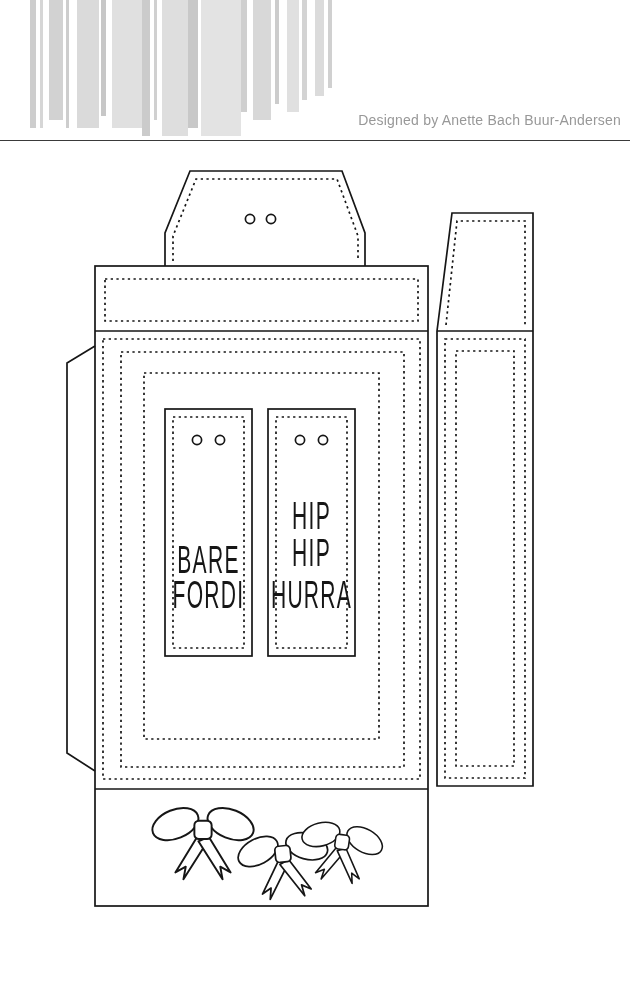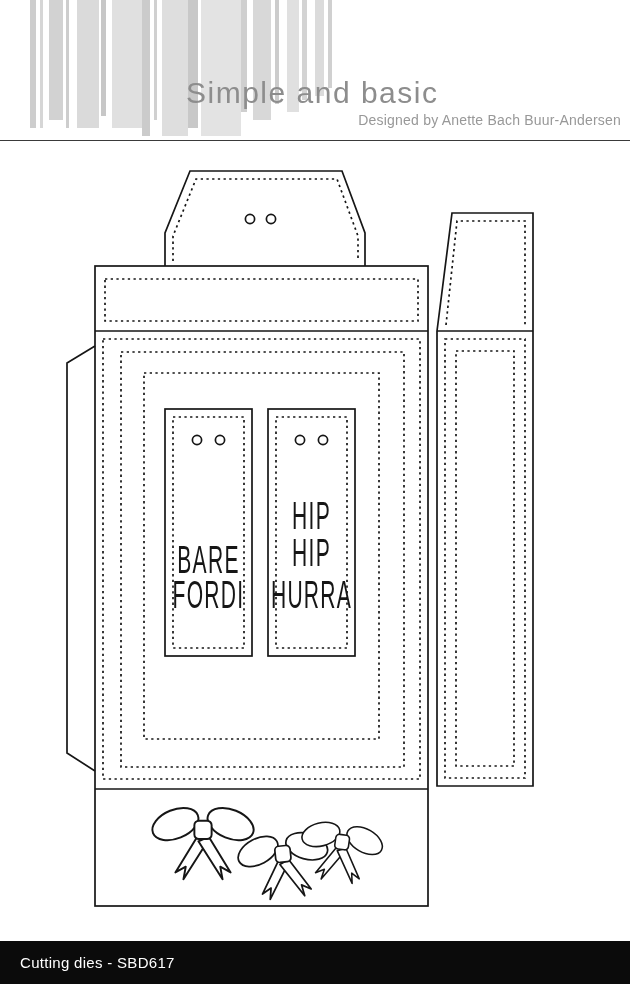--- a/index.html
+++ b/index.html
@@ -44,21 +44,20 @@
       <rect x="188" y="0" width="10" height="128" fill="#c8c8c8"></rect>
       <rect x="201" y="0" width="40" height="136" fill="#e3e3e3"></rect>
       <rect x="241" y="0" width="6" height="112" fill="#cfcfcf"></rect>
       <rect x="253" y="0" width="18" height="120" fill="#d8d8d8"></rect>
       <rect x="275" y="0" width="4" height="104" fill="#cccccc"></rect>
       <rect x="287" y="0" width="12" height="112" fill="#e0e0e0"></rect>
       <rect x="302" y="0" width="5" height="100" fill="#d3d3d3"></rect>
       <rect x="315" y="0" width="9" height="96" fill="#dbdbdb"></rect>
       <rect x="328" y="0" width="4" height="88" fill="#d0d0d0"></rect>
     </svg>
-    <div class="brand">Simple and basic</div>
     <div class="designer">Designed by Anette Bach Buur-Andersen</div>
   </div>
 
   <svg class="art" width="630" height="800" viewBox="0 0 630 800">
 
     <defs>
       <g id="bowShape" fill="#ffffff" stroke="#161616" stroke-width="1.7" stroke-linejoin="round">
         <path d="M -5,5 L -24,36 L -15,31 L -17,42 L 4,9 Z"></path>
         <path d="M 5,5 L 24,36 L 15,31 L 17,42 L -4,9 Z"></path>
         <ellipse cx="-24" cy="-6" rx="21" ry="12.5" transform="rotate(-22 -24 -6)"></ellipse>
@@ -112,17 +111,14 @@
       <rect class="d" x="456" y="210" width="58" height="415"></rect>
     </g>
 
     <g>
       <use href="#bowShape" transform="translate(203,690) scale(1.15)"></use>
       <use href="#bowShape" transform="translate(283,714) rotate(-6) scale(1.02)"></use>
       <use href="#bowShape" transform="translate(342,702) rotate(8) scale(0.92)"></use>
     </g>
   </svg>
 
-  <div class="footer">
-    <span>Cutting dies - SBD617</span>
-  </div>
 
 </div>
 
 </body></html>

